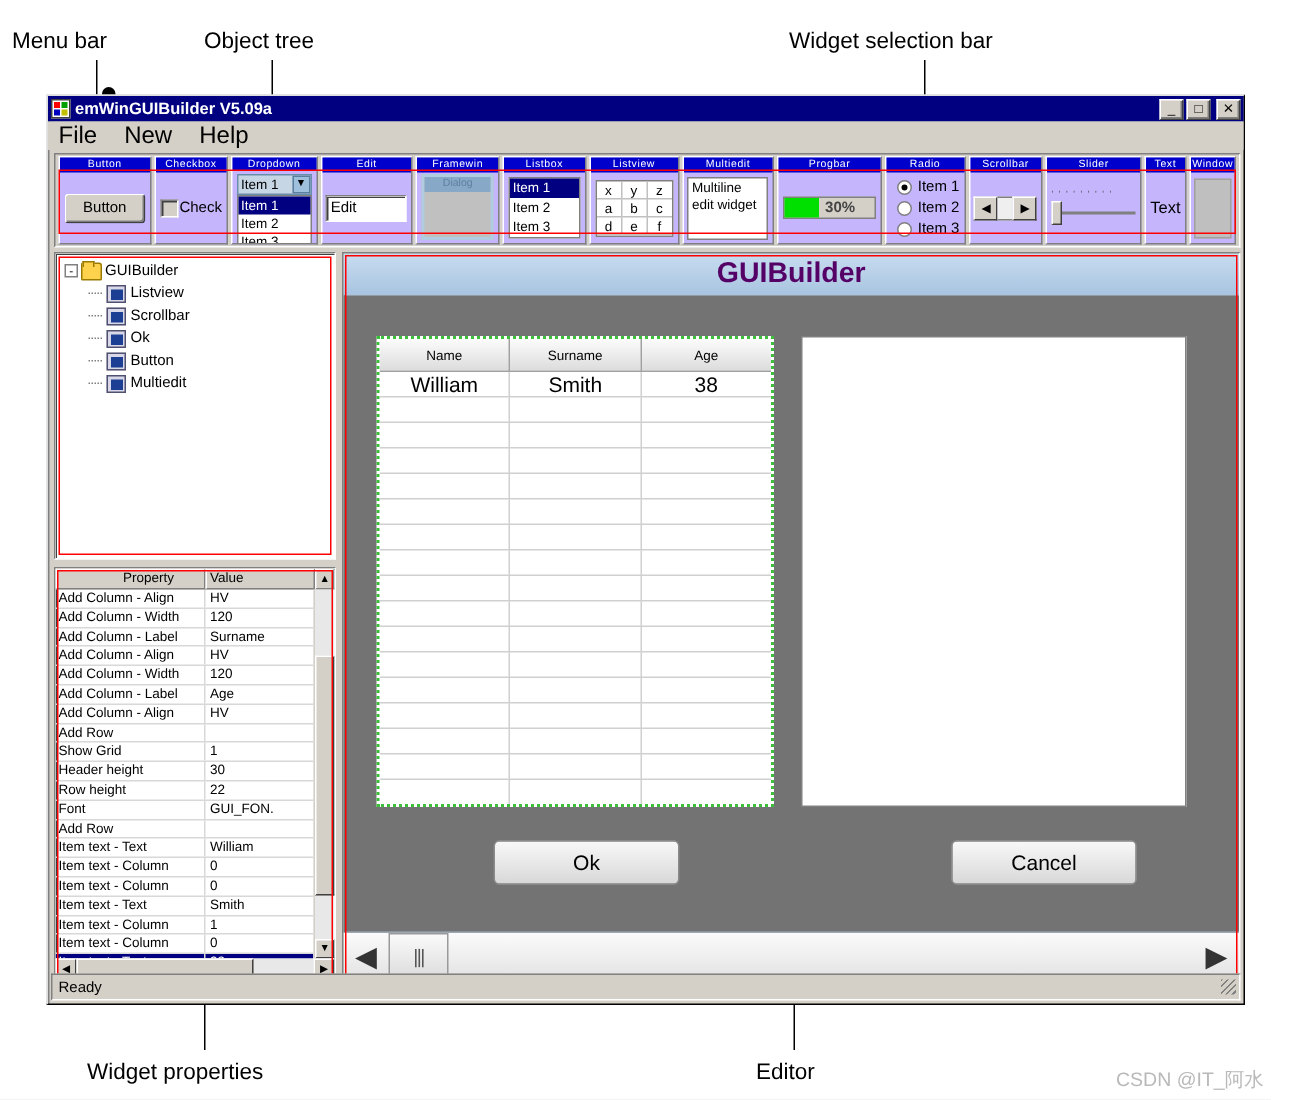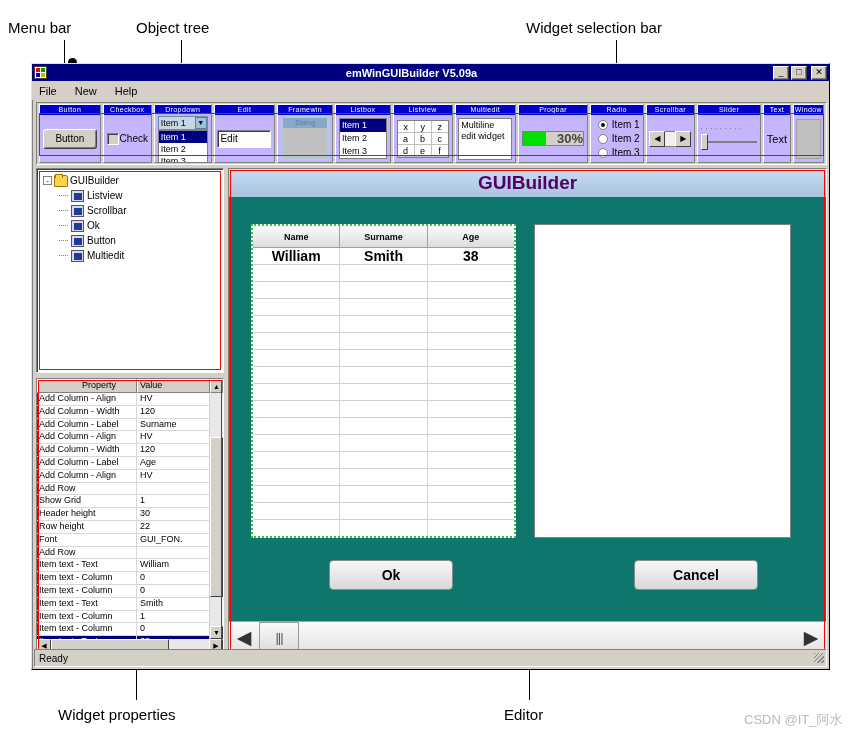--- a/index.html
+++ b/index.html
@@ -50,21 +50,20 @@
     box-shadow: 1px 1px 0 #808080 inset;
   }
   .titlebar {
     height: 17px;
     background: linear-gradient(to right, #0a246a 0%, #0a246a 80%, #1a3a8a 100%);
     background: #000080;
     display: flex;
     align-items: center;
     padding: 0 1px 0 2px;
     color: #fff;
-    text-align: center;
   }
   .title-icon {
     width: 13px; height: 13px;
     margin-right: 3px;
     background: #ffffff;
     border: 1px solid #404040;
     position: relative;
     flex: 0 0 auto;
   }
   .title-icon i {
@@ -93,21 +92,21 @@
   }
   .win-btn.close { margin-left: 2px; }
 
   .menubar {
     height: 19px;
     display: flex;
     align-items: center;
     padding-left: 4px;
     gap: 12px;
     background: #d4d0c8;
-    font-size: 11px;
+    font-size: 16px;
     color: #000;
   }
   .menu-item { padding: 1px 3px; }
 
   
   #widgetbar {
     position: absolute;
     left: 4px; top: 38px;
     width: 791px; height: 63px;
     background: #d4d0c8;
@@ -266,22 +265,22 @@
     display: flex; align-items: center;
   }
   .progbar .fill {
     position: absolute; left: 0; top: 0; bottom: 0;
     width: 38%;
     background: #00e000;
   }
   .progbar .pct {
     position: relative;
     width: 100%;
-    text-align: right;
-    font-size: 13px;
+    text-align: center;
+    font-size: 10px;
     font-weight: bold;
     color: #444;
     padding-left: 14px;
   }
   .radio-group { display: flex; flex-direction: column; gap: 3px; font-size: 10px; padding-left: 4px;}
   .radio-row { display: flex; align-items: center; gap: 4px; }
   .radio-dot {
     width: 10px; height: 10px;
     border-radius: 50%;
     background: #ffffff;
@@ -508,24 +507,23 @@
     flex: 0 0 auto;
   }
   .ed-title span {
     font-size: 19px;
     font-weight: bold;
     color: #550066;
     letter-spacing: 0px;
   }
   .ed-canvas {
     flex: 1 1 auto;
-    background: #0f766e;
+    background: #737373;
     position: relative;
     overflow: hidden;
-    font-weight: bold;
   }
   .ed-table {
     position: absolute;
     left: 22px; top: 27px;
     width: 265px; height: 314px;
     background: #ffffff;
     border: 1px dashed #3bbf3b;
     border-width: 2px;
     border-style: dotted;
     overflow: hidden;

